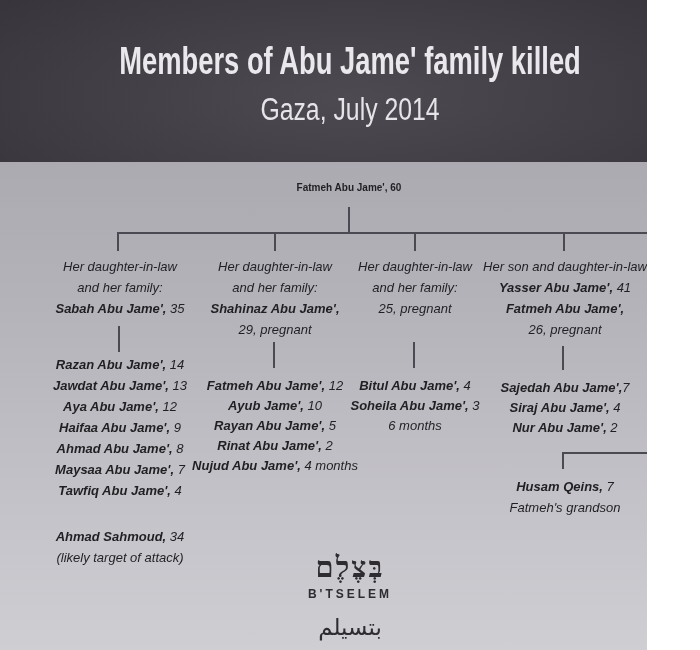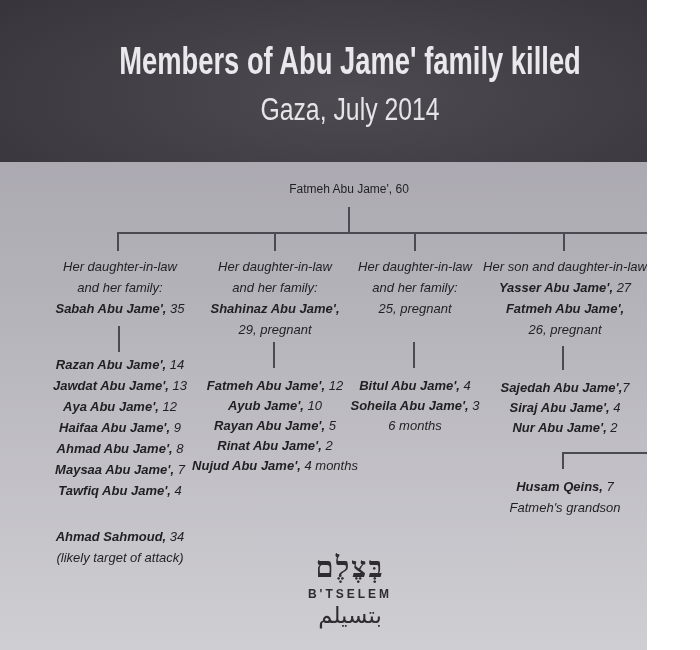--- a/index.html
+++ b/index.html
@@ -24,28 +24,28 @@
     position:absolute;left:0;top:92px;width:700px;
     text-align:center;color:#e6e4e8;font-weight:normal;font-size:31px;
     transform:scaleX(0.8);white-space:nowrap;
   }
   
   .txt{position:absolute;text-align:center;color:#201f22;font-size:13px;line-height:21px;font-style:italic;}
   .txt.tight{line-height:20px;}
   .b{font-weight:bold;}
   .r{font-weight:normal;}
   .root-label{position:absolute;top:182px;left:349px;transform:translateX(-50%);
-    font-size:12px;font-weight:normal;color:#201f22;white-space:nowrap;}
+    font-size:10px;font-weight:bold;color:#201f22;white-space:nowrap;}
   
   .ln{position:absolute;background:#4b4951;}
   
   .logo{position:absolute;left:250px;top:550px;width:200px;text-align:center;color:#2e2c31;}
   .logo .heb{font-family:"DejaVu Serif", serif;font-weight:bold;font-size:29px;line-height:34px;letter-spacing:2px;}
   .logo .lat{font-size:12px;font-weight:bold;letter-spacing:3px;line-height:14px;margin-top:3px;}
-  .logo .ara{font-family:"DejaVu Sans", sans-serif;font-size:23px;line-height:26px;margin-top:1px;}
+  .logo .ara{font-family:"DejaVu Sans", sans-serif;font-size:23px;line-height:26px;margin-top:13px;}
 </style>
 </head>
 <body>
 
 <div class="stage">
 
   <div class="hdr">
     <div class="title">Members of Abu Jame' family killed</div>
     <div class="subtitle">Gaza, July 2014</div>
   </div>
@@ -105,21 +105,21 @@
     <div><span class="r">25, pregnant</span></div>
   </div>
   <div class="txt tight" style="left:320px;top:376px;width:190px;text-align:center;">
     <div><span class="b">Bitul Abu Jame',</span><span class="r"> 4</span></div>
     <div><span class="b">Soheila Abu Jame',</span><span class="r"> 3</span></div>
     <div><span class="r">6 months</span></div>
   </div>
 
   <div class="txt" style="left:470px;top:256px;width:190px;">
     <div>Her son and daughter-in-law</div>
-    <div><span class="b">Yasser Abu Jame',</span><span class="r"> 27</span></div>
+    <div><span class="b">Yasser Abu Jame',</span><span class="r"> 41</span></div>
     <div><span class="b">Fatmeh Abu Jame',</span></div>
     <div><span class="r">26, pregnant</span></div>
   </div>
   <div class="txt tight" style="left:470px;top:378px;width:190px;">
     <div><span class="b">Sajedah Abu Jame',</span><span class="r">7</span></div>
     <div><span class="b">Siraj Abu Jame',</span><span class="r"> 4</span></div>
     <div><span class="b">Nur Abu Jame',</span><span class="r"> 2</span></div>
   </div>
   <div class="txt" style="left:470px;top:476px;width:190px;">
     <div><span class="b">Husam Qeins,</span><span class="r"> 7</span></div>

